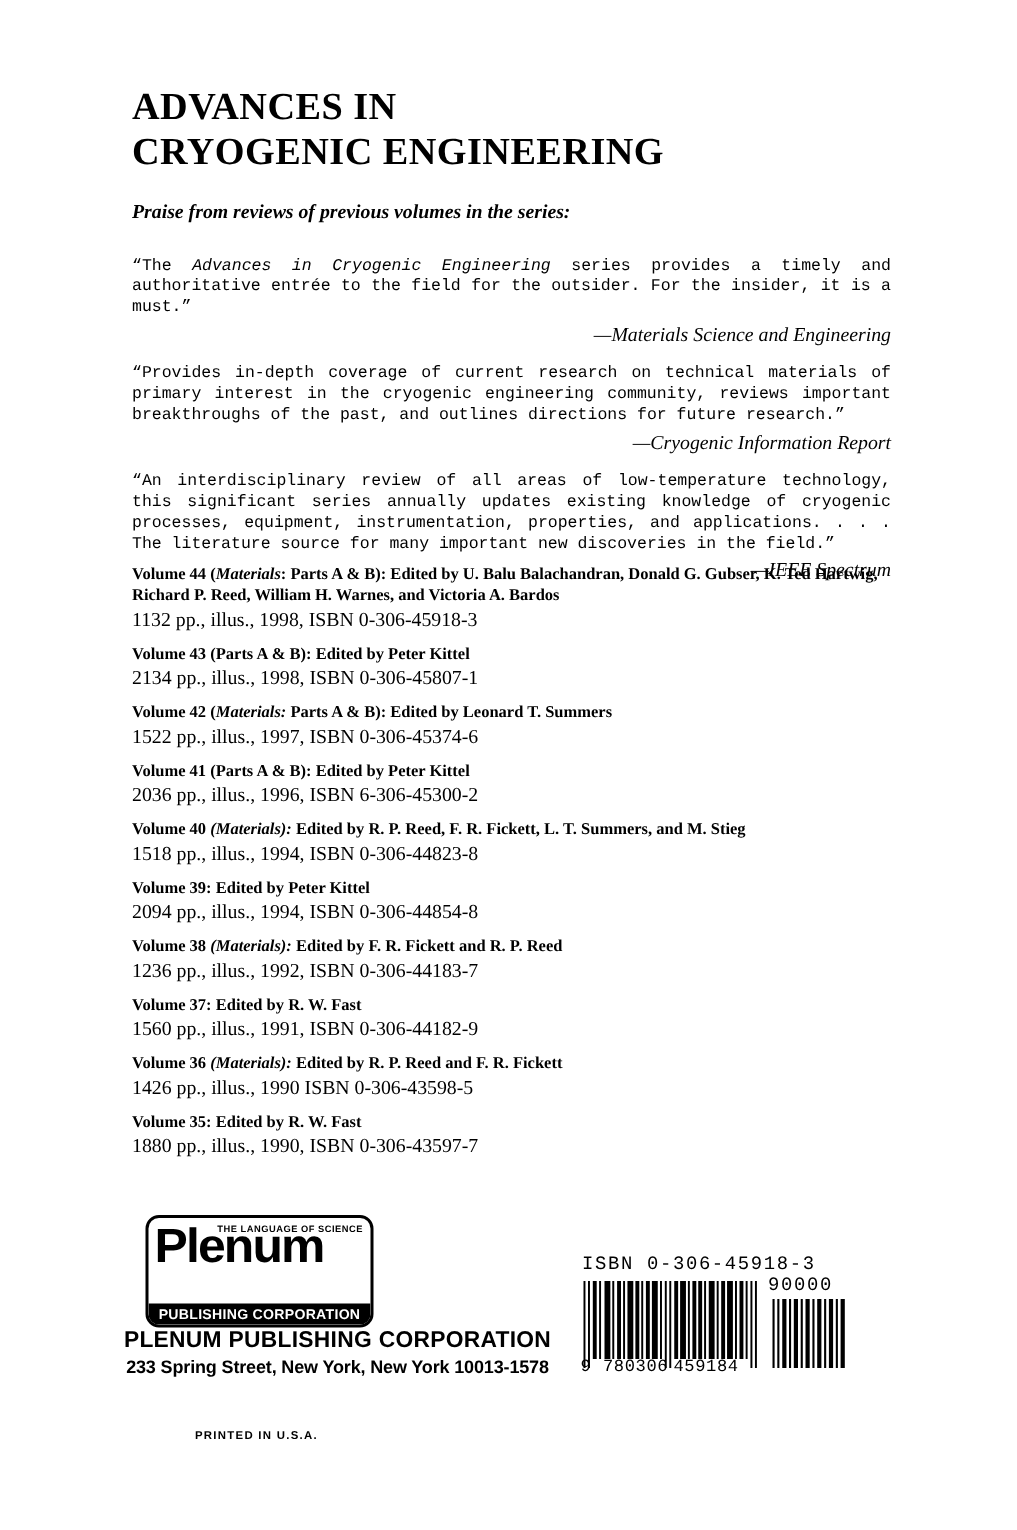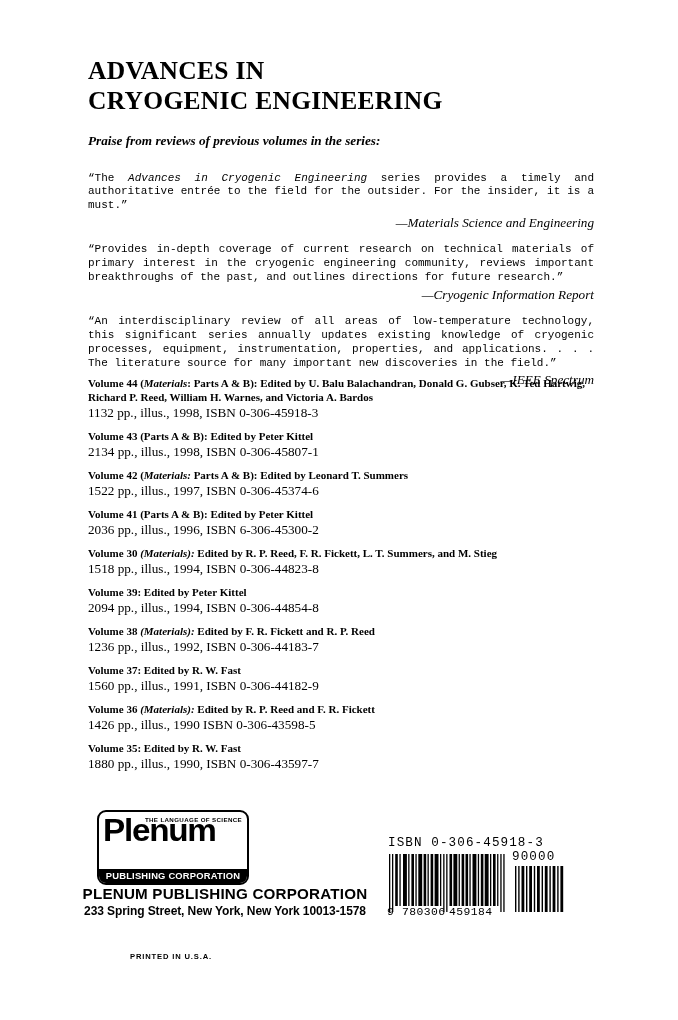--- a/index.html
+++ b/index.html
@@ -291,21 +291,21 @@
       <div class="vol-head"><span>Volume 42 (</span><i>Materials:</i><span> Parts A &amp; B): Edited by Leonard T. Summers</span></div>
       <div class="vol-meta">1522 pp., illus., 1997, ISBN 0-306-45374-6</div>
     </div>
 
     <div class="vol">
       <div class="vol-head"><span>Volume 41 (Parts A &amp; B): Edited by Peter Kittel</span><i></i><span></span></div>
       <div class="vol-meta">2036 pp., illus., 1996, ISBN 6-306-45300-2</div>
     </div>
 
     <div class="vol">
-      <div class="vol-head"><span>Volume 30 </span><i>(Materials):</i><span> Edited by R. P. Reed, F. R. Fickett, L. T. Summers, and M. Stieg</span></div>
+      <div class="vol-head"><span>Volume 40 </span><i>(Materials):</i><span> Edited by R. P. Reed, F. R. Fickett, L. T. Summers, and M. Stieg</span></div>
       <div class="vol-meta">1518 pp., illus., 1994, ISBN 0-306-44823-8</div>
     </div>
 
     <div class="vol">
       <div class="vol-head"><span>Volume 39: Edited by Peter Kittel</span><i></i><span></span></div>
       <div class="vol-meta">2094 pp., illus., 1994, ISBN 0-306-44854-8</div>
     </div>
 
     <div class="vol">
       <div class="vol-head"><span>Volume 38 </span><i>(Materials):</i><span> Edited by F. R. Fickett and R. P. Reed</span></div>

